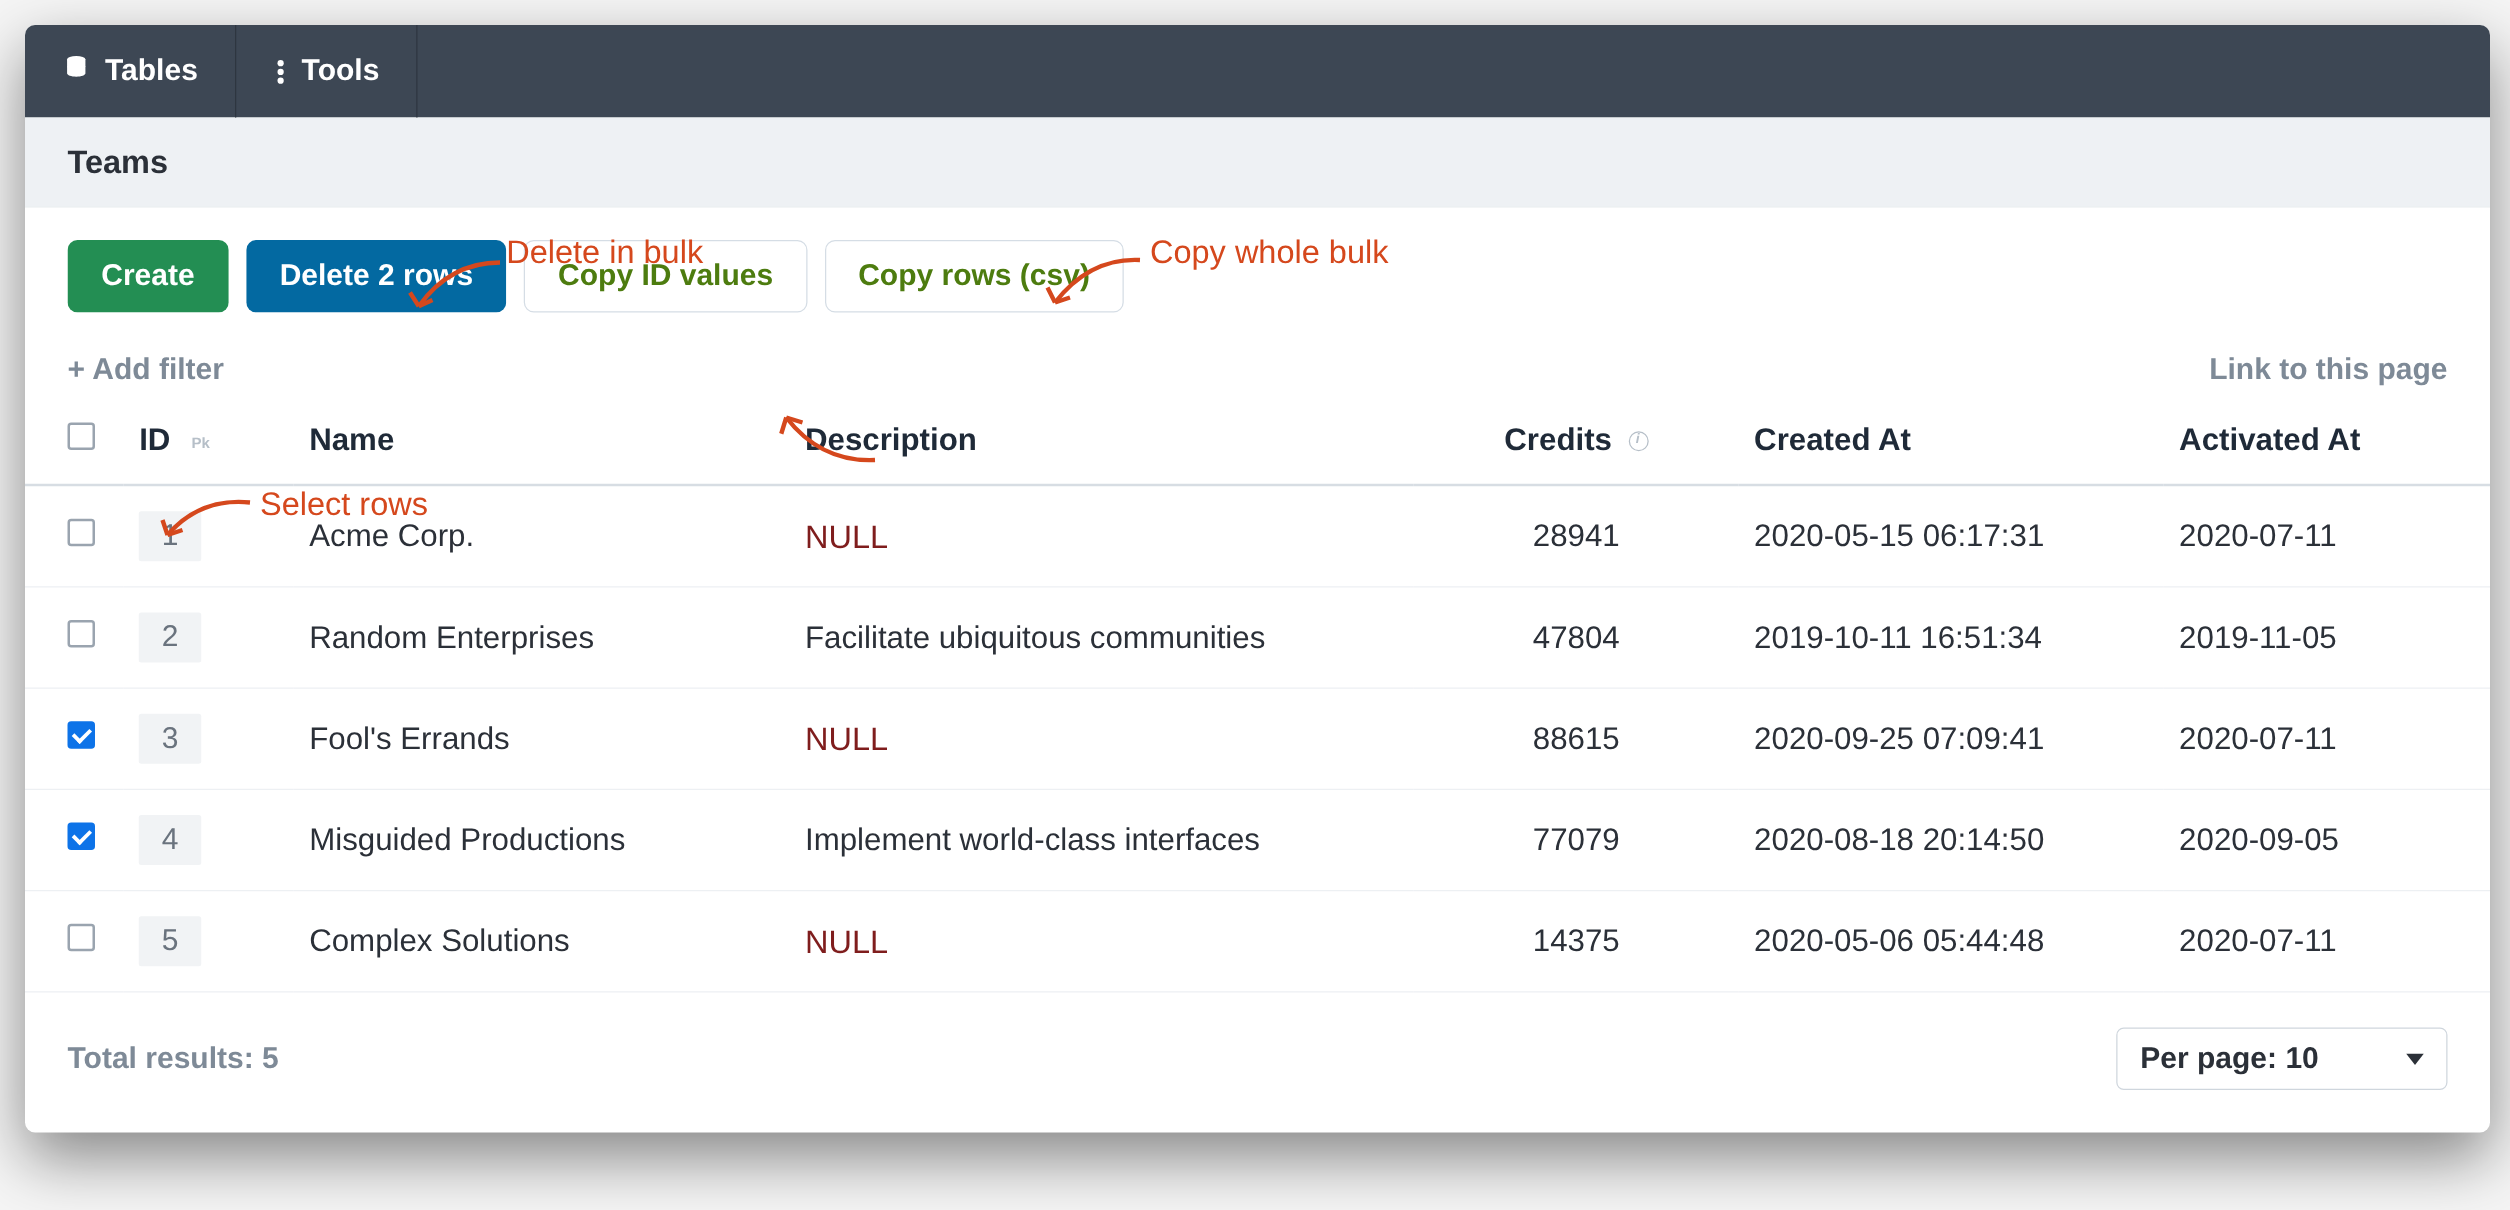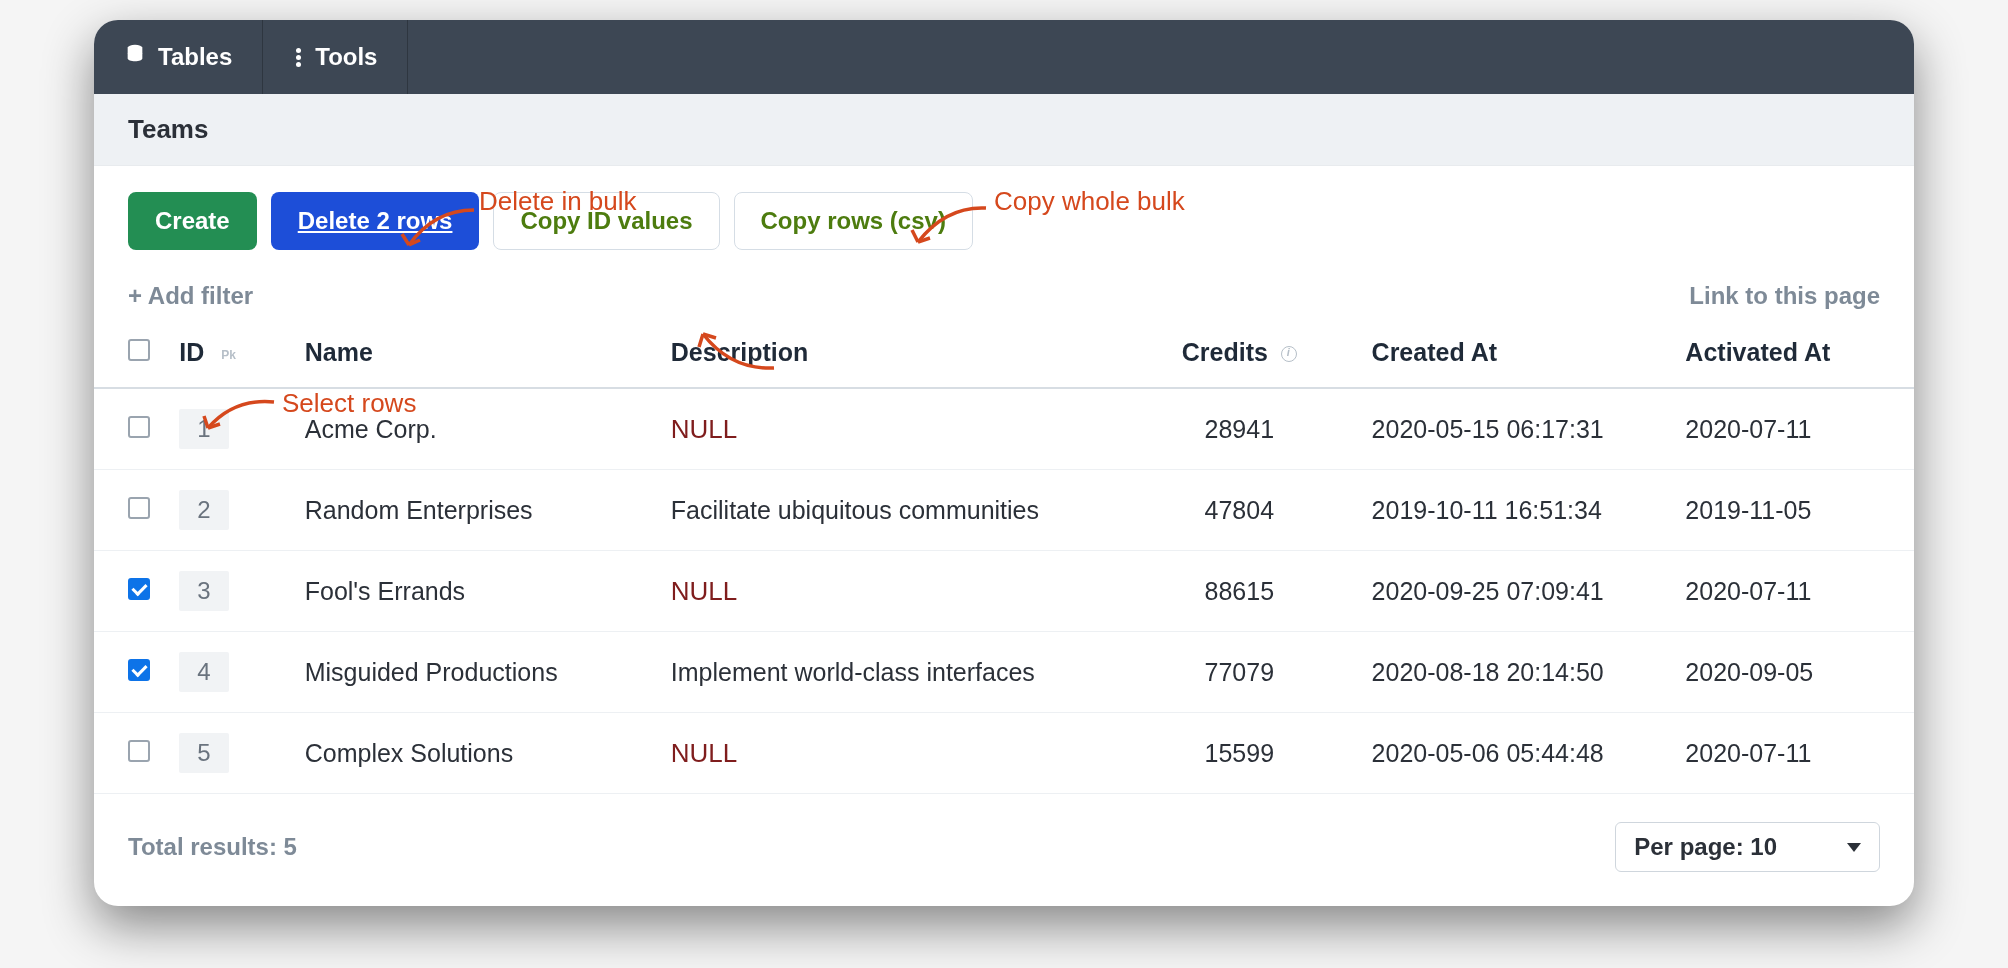--- a/index.html
+++ b/index.html
@@ -4,24 +4,24 @@
 <style>
   * { box-sizing: border-box; margin: 0; padding: 0; }
   body {
     font-family: -apple-system, BlinkMacSystemFont, "Segoe UI", Helvetica, Arial, sans-serif;
     background: #f5f5f5;
     padding: 20px;
     width: 2008px;
     height: 968px;
   }
   .frame {
-    width: 1820px;
+    width: 1972px;
     margin: 0 auto;
     background: #fff;
-    border-radius: 24px;
+    border-radius: 8px;
     box-shadow: 0 20px 50px rgba(0,0,0,0.45);
     overflow: hidden;
     position: relative;
   }
 
   
   .topnav {
     background: #3d4754;
     display: flex;
     align-items: stretch;
@@ -69,21 +69,21 @@
   .btn {
     font-size: 24px;
     font-weight: 600;
     padding: 14px 26px;
     border-radius: 8px;
     border: 1px solid transparent;
     cursor: pointer;
     background: #fff;
   }
   .btn-green   { background: #238e53; color: #fff; }
-  .btn-red     { background: #1d4ed8; color: #fff; text-decoration: underline; }
+  .btn-red     { background: #0369a1; color: #fff; }
   .btn-outline { background: #fff; color: #4d7c0f; border-color: #d5dde5; }
 
   
   .filter-row {
     display: flex;
     justify-content: space-between;
     align-items: center;
     padding: 32px 34px 12px 34px;
   }
   .filter-row .add-filter {
@@ -325,21 +325,21 @@
           <td class="col-desc">Implement world-class interfaces</td>
           <td class="col-credits">77079</td>
           <td class="col-created">2020-08-18 20:14:50</td>
           <td class="col-activated">2020-09-05</td>
         </tr>
         <tr>
           <td class="col-check"><span class="chk"></span></td>
           <td class="col-id"><span class="id-pill">5</span></td>
           <td class="col-name">Complex Solutions</td>
           <td class="col-desc"><span class="null">NULL</span></td>
-          <td class="col-credits">15599</td>
+          <td class="col-credits">14375</td>
           <td class="col-created">2020-05-06 05:44:48</td>
           <td class="col-activated">2020-07-11</td>
         </tr>
       </tbody>
   </table>
 
   <div class="footer">
     <div>Total results: 5</div>
     <div class="perpage">
       <span>Per page: 10</span>

